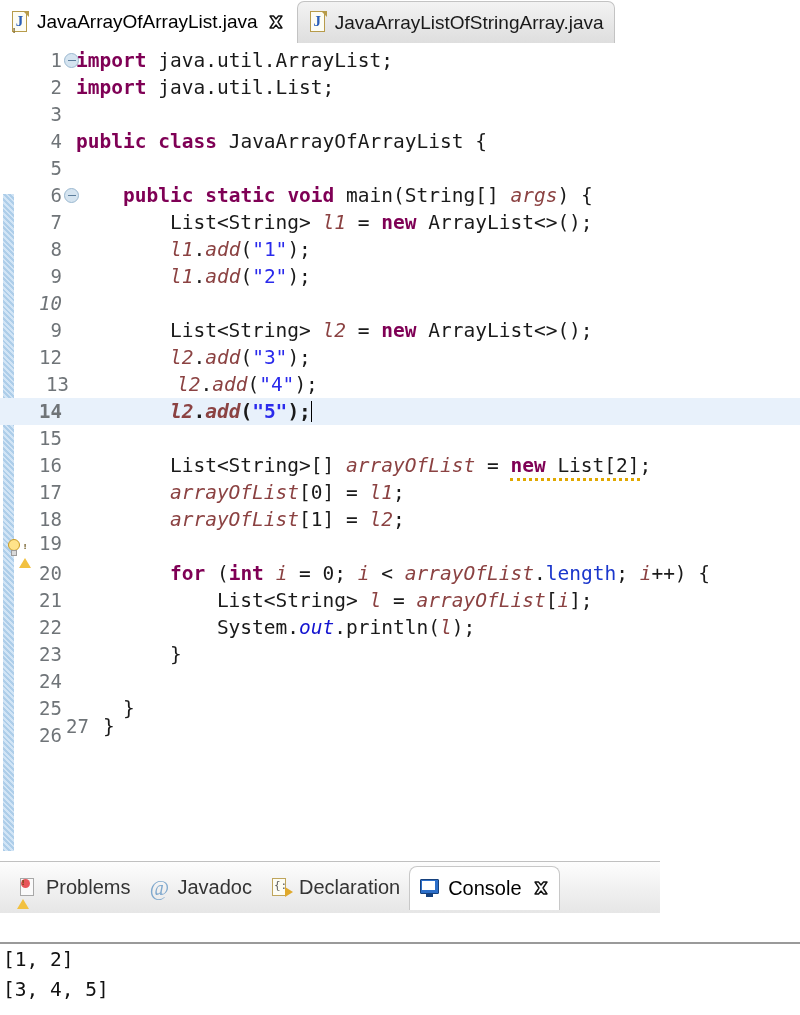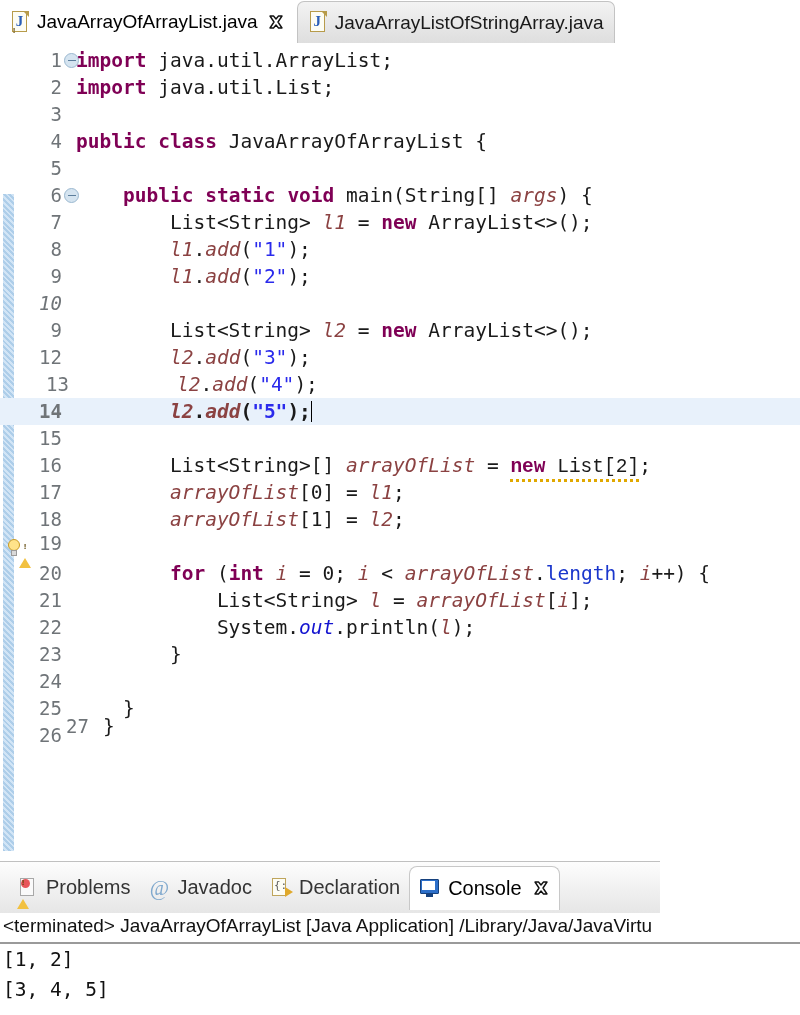--- a/index.html
+++ b/index.html
@@ -156,21 +156,20 @@
     white-space: pre;
   }
   .kw { color: #7f0055; font-weight: bold; }
   .str { color: #2a2aec; }
   .lv { color: #8b4242; font-style: italic; }
   .fld { color: #1414d0; font-style: italic; }
   .sfld { color: #1a36cc; }
   .warnunderline {
     border-bottom: 3px dotted #e0a800;
     padding-bottom: 1px;
-    font-family: Liberation Mono, monospace;
   }
   .fold-icon {
     position: absolute;
     left: 64px; top: 6px;
     width: 15px; height: 15px;
     border-radius: 50%;
     background: #d5e4f0;
     border: 1px solid #9bb8d0;
     box-sizing: border-box;
   }
@@ -552,21 +551,20 @@
         <span class="vtab-close">
           <svg width="18" height="18" viewBox="0 0 18 18">
             <path d="M3 3 L6.5 3 L9 6 L11.5 3 L15 3 L11 9 L15 15 L11.5 15 L9 12 L6.5 15 L3 15 L7 9 Z" fill="#ffffff" stroke="#111111" stroke-width="1.4" stroke-linejoin="round"></path>
           </svg>
         </span>
       </div>
 
     </div>
 
     <div class="consolebody">
-      <div class="termline">&lt;terminated&gt; JavaArrayOfArrayList [Java Application] /Library/Java/JavaVirtu</div>
       <div class="conrule"></div>
       <div class="conout" style="top:34px;">[1, 2]</div>
       <div class="conout" style="top:64px;">[3, 4, 5]</div>
     </div>
 
   </div>
 
 </div>
 
 </body></html>

